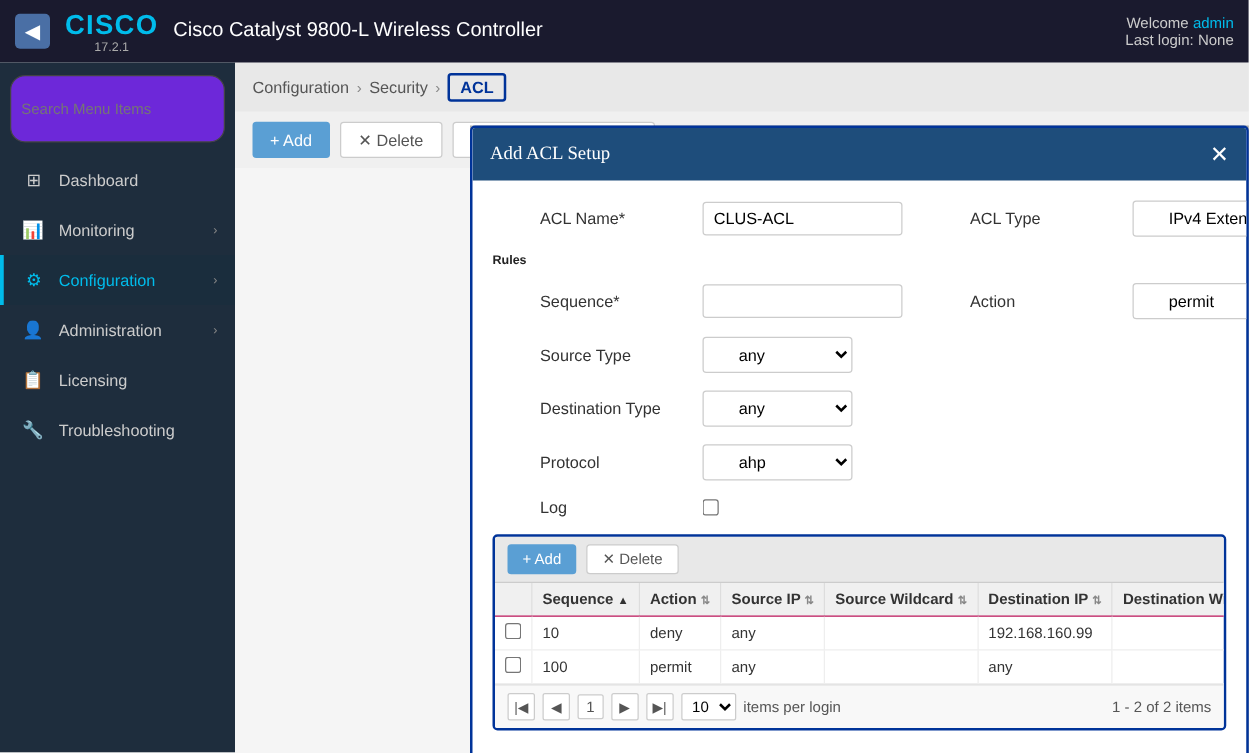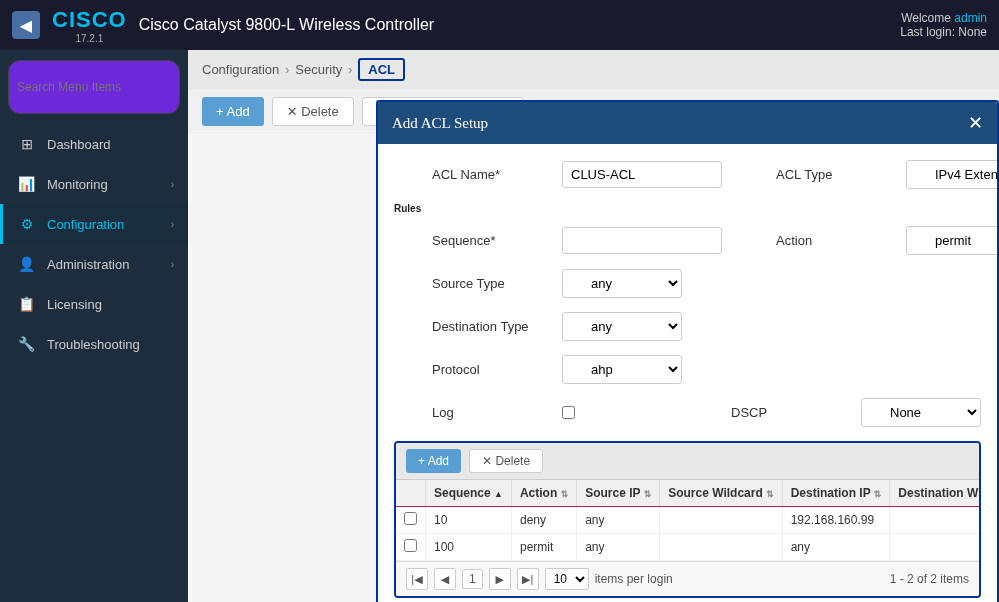--- a/index.html
+++ b/index.html
@@ -226,29 +226,20 @@
                 <option>ip</option>
                 <option>icmp</option>
               </select>
             </div>
           </div>
 
           <div class="form-row">
             <div class="form-group">
               <label>Log</label>
               <input type="checkbox" style="">
-            </div>
-            <div class="form-group">
-              <label>DSCP</label>
-              <select class="select-med">
-                <option>None</option>
-                <option>af11</option>
-                <option>ef</option>
-                <option>cs1</option>
-              </select>
             </div>
           </div>
 
           <div class="table-section">
             <div class="table-toolbar">
               <button class="btn-table-add">+ Add</button>
               <button class="btn-table-delete">✕ Delete</button>
             </div>
             <table class="acl-table">
               <thead>

